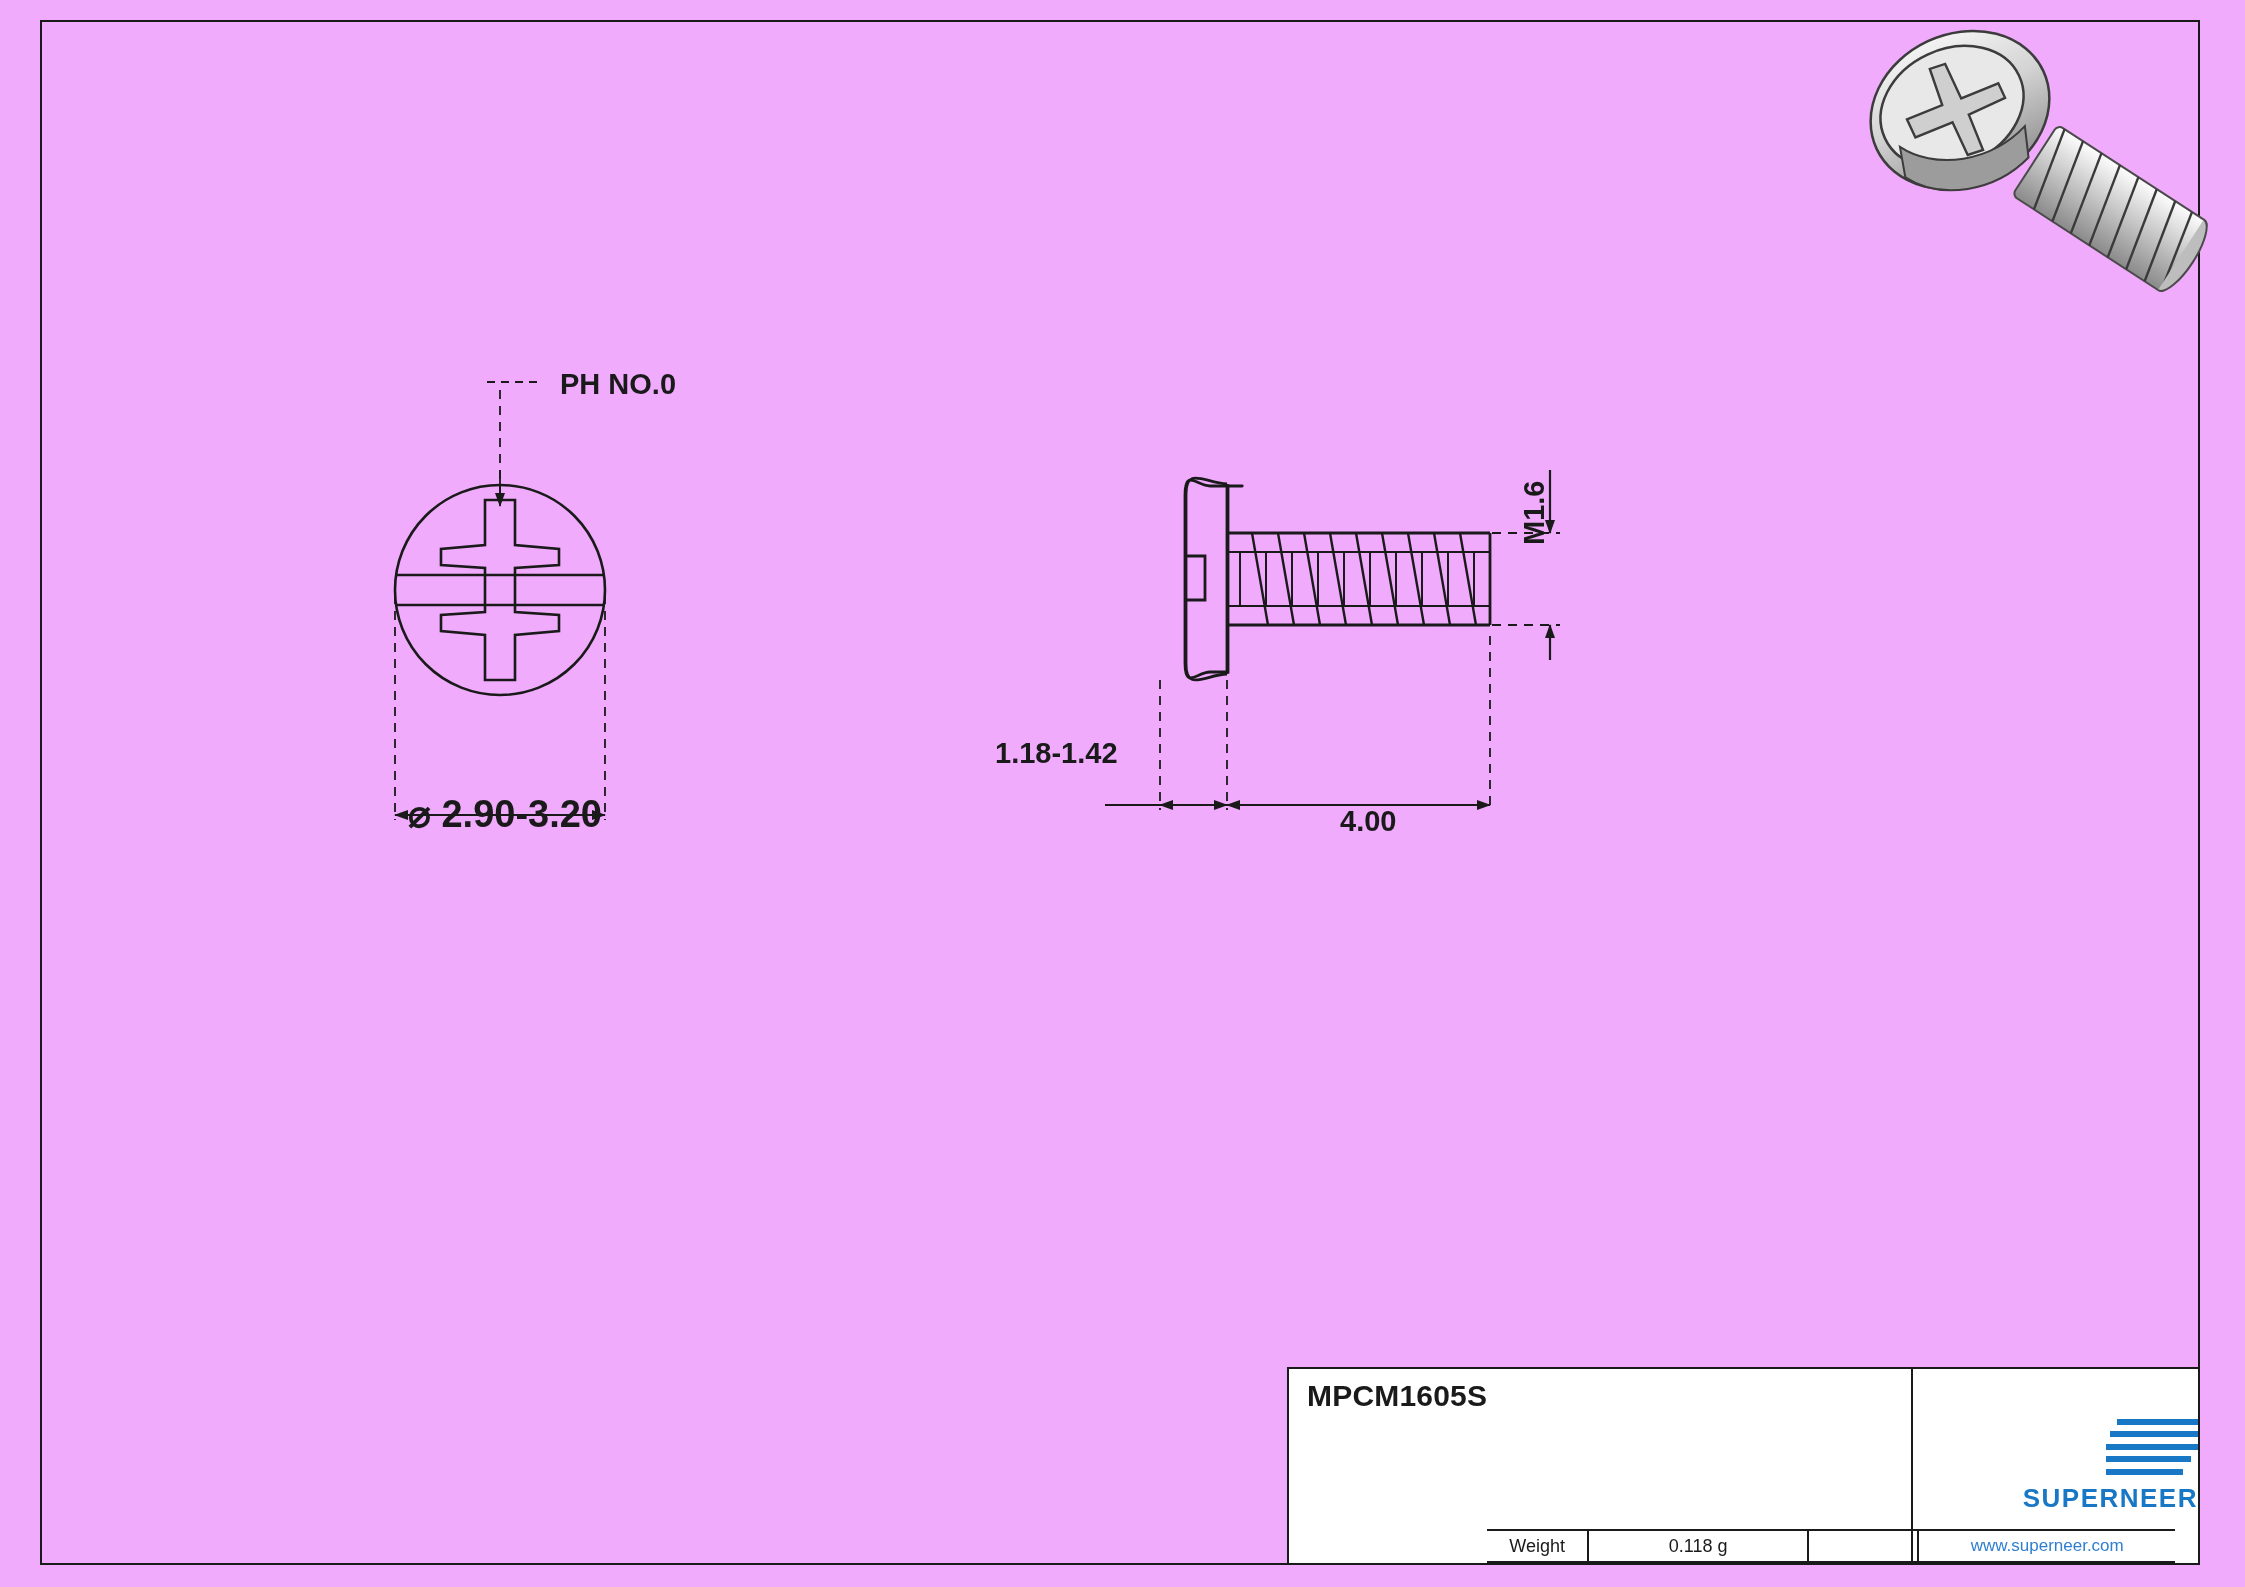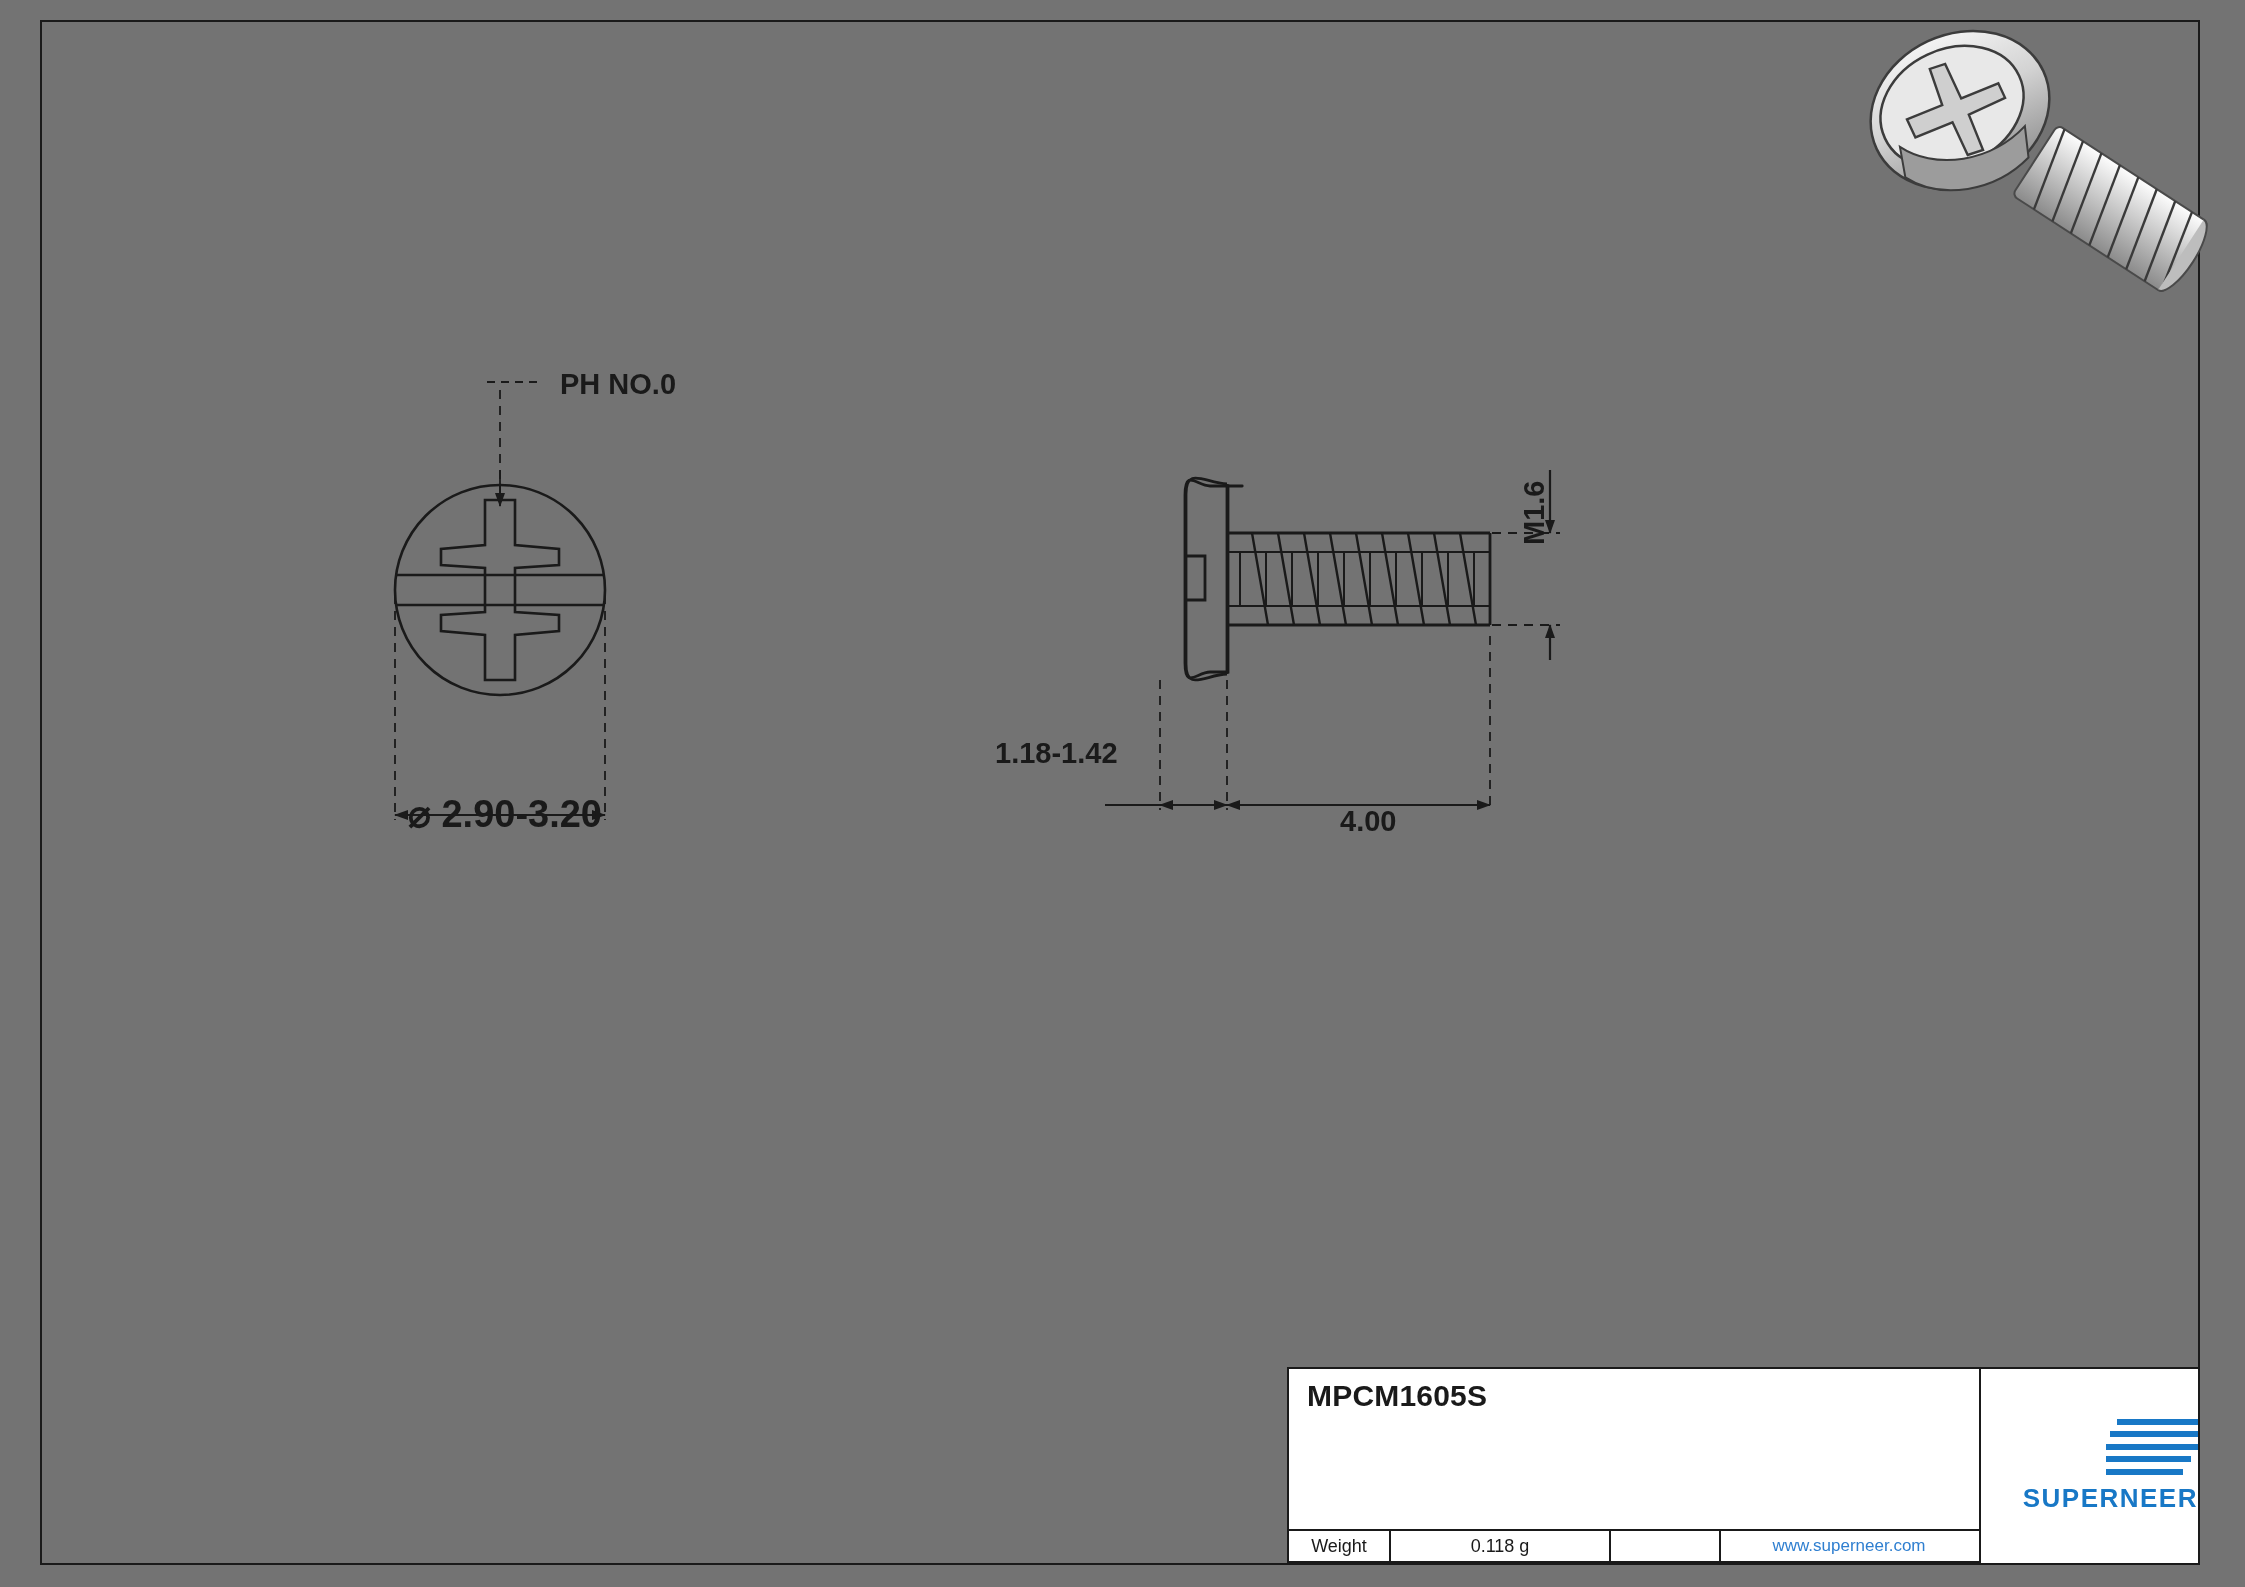--- a/index.html
+++ b/index.html
@@ -12,21 +12,21 @@
     height: 1587px;
     font-family: "Liberation Sans", sans-serif;
     overflow: hidden;
     position: relative;
   }
   #sheet {
     position: absolute;
     left: 0; top: 0;
     width: 2245px;
     height: 1587px;
-    background: #737373;
+    background: #f0abfc;
   }
   .frame {
     position: absolute;
     left: 40px;
     top: 20px;
     width: 2160px;
     height: 1545px;
     border: 2px solid #1a1a1a;
     box-sizing: border-box;
   }
@@ -44,25 +44,25 @@
     left: 1287px;
     top: 1367px;
     width: 913px;
     height: 198px;
     box-sizing: border-box;
     border: 2px solid #1a1a1a;
     display: flex;
     background: #fff;
   }
   .tb-left {
-    width: 692px;
+    width: 624px;
     box-sizing: border-box;
     border-right: 2px solid #1a1a1a;
     display: flex;
-    flex-direction: column;
+    flex-direction: row;
   }
   .tb-title {
     padding: 10px 0 2px 18px;
     font-size: 30px;
     font-weight: bold;
     color: #1a1a1a;
     letter-spacing: .2px;
   }
   .tb-desc {
     padding: 2px 12px 6px 18px;

